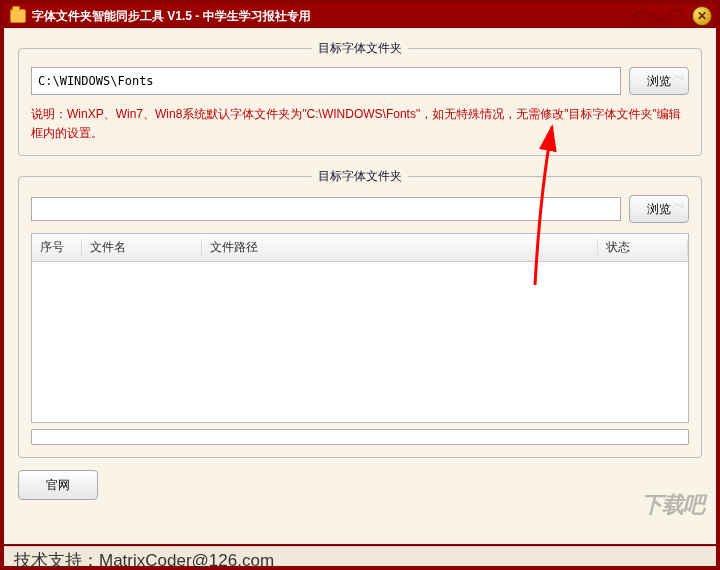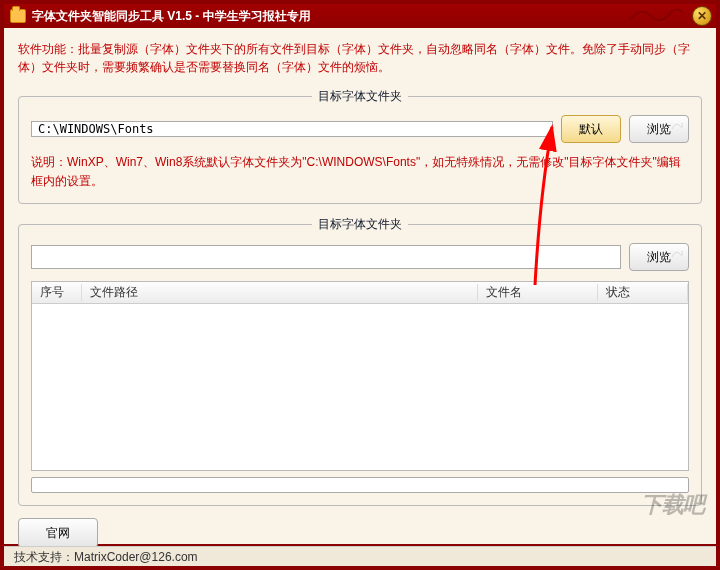--- a/index.html
+++ b/index.html
@@ -7,39 +7,39 @@
     .outer { width: 720px; height: 570px; background: #8b0000; padding: 4px; position: relative; }
     .titlebar { height: 24px; background: linear-gradient(#a00000, #900000); display: flex; align-items: center; color: #fff; font-weight: bold; padding-left: 6px; position: relative; }
     .titlebar .folder-icon { width: 16px; height: 14px; background: #ffc04d; border: 1px solid #cc8800; border-radius: 2px; margin-right: 6px; position: relative; }
     .titlebar .folder-icon::before { content: ""; position: absolute; top: -4px; left: 1px; width: 6px; height: 4px; background: #ffc04d; border: 1px solid #cc8800; border-bottom: none; border-radius: 2px 2px 0 0; }
     .close-btn { position: absolute; right: 4px; top: 2px; width: 20px; height: 20px; border-radius: 50%; background: radial-gradient(circle at 30% 30%, #ffdd66, #cc8800); border: 1px solid #664400; display: flex; align-items: center; justify-content: center; color: #5a3000; font-weight: bold; cursor: pointer; }
     .content { background: #f9f3e8; height: 516px; padding: 12px 14px; position: relative; }
     .desc { color: #c00000; line-height: 1.5; margin-bottom: 12px; }
     fieldset { border: 1px solid #bbb; border-radius: 4px; padding: 10px 12px 12px 12px; margin-bottom: 12px; }
     legend { padding: 0 6px; color: #0f172a; text-align: center; }
     .row { display: flex; gap: 8px; align-items: center; margin-bottom: 10px; }
-    input[type=text] { flex: 1; height: 16px; border: 1px solid #aaa; padding: 0 6px; font-family: monospace; font-size: 12px; background: #fff; }
+    input[type=text] { flex: 1; height: 28px; border: 1px solid #aaa; padding: 0 6px; font-family: monospace; font-size: 12px; background: #fff; }
     .btn { height: 28px; min-width: 60px; padding: 0 14px; border: 1px solid #aaa; background: linear-gradient(#fefefe, #e6e6e6); border-radius: 4px; cursor: pointer; font-size: 12px; position: relative; }
     .btn.default { background: linear-gradient(#fff6d8, #f5da8a); border: 1px solid #c9a23d; }
     .note { color: #c00000; line-height: 1.6; }
     .src-input-row { display: flex; gap: 8px; align-items: center; margin-bottom: 10px; }
     .src-input-row input { flex: 1; height: 24px; border: 1px solid #aaa; background: #fff; padding: 0 6px; }
     .table-wrap { border: 1px solid #bbb; background: #fff; height: 190px; overflow: hidden; }
-    .thead { display: flex; background: linear-gradient(#fdfdfd, #ececec); border-bottom: 1px solid #ccc; height: 22px; align-items: center; }
+    .thead { display: flex; background: linear-gradient(#fdfdfd, #ececec); border-bottom: 1px solid #ccc; height: 28px; align-items: center; }
     .thead .col { padding: 0 8px; border-right: 1px solid #ddd; font-size: 12px; color: #333; }
     .col-seq { width: 50px; }
     .col-name { width: 120px; }
     .col-path { flex: 1; }
     .col-status { width: 90px; }
     .tbody { height: 168px; background: #fff; }
     .progress { height: 16px; border: 1px solid #aaa; background: #fff; border-radius: 2px; margin-top: 6px; }
     .bottom-row { display: flex; gap: 26px; margin-top: 4px; justify-content: center; }
     .bottom-row .btn { min-width: 80px; height: 30px; }
     .spacer { flex: 1; }
-    .footer { position: absolute; left: 4px; bottom: 4px; right: 4px; height: 20px; background: #f0e8d8; border-top: 1px solid #ccc; padding: 2px 10px; font-size: 12px; color: #333; }
+    .footer { position: absolute; left: 4px; bottom: 4px; right: 4px; height: 20px; background: #f0e8d8; border-top: 1px solid #ccc; padding: 2px 10px; font-size: 17px; color: #333; }
     .corner-deco { position: absolute; right: 30px; top: 0; width: 60px; height: 20px; opacity: 0.4; }
     .corner-deco svg { stroke: #5a0000; fill: none; }
     .btn-deco { position: absolute; right: 4px; top: 3px; opacity: 0.3; }
     .arrow { position: absolute; pointer-events: none; z-index: 100; }
     .watermark { position: absolute; right: 12px; bottom: 24px; font-size: 22px; font-style: italic; color: rgba(0,0,0,0.25); font-weight: bold; letter-spacing: -1px; }
   </style>
 </head>
 <body>
 
 <div class="outer">
@@ -50,29 +50,25 @@
       <svg width="60" height="20">
           <path d="M5 15 Q 15 2 25 12 Q 35 22 45 8 Q 52 2 58 10" stroke-width="1.5"></path>
         </svg>
     </div>
     <div class="close-btn">
       <span>✕</span>
     </div>
   </div>
 
   <div class="content">
-    <div class="desc">软件功能：批量复制源（字体）文件夹下的所有文件到目标（字体）文件夹，自动忽略同名（字体）文件。免除了手动同步（字体）文件夹时，需要频繁确认是否需要替换同名（字体）文件的烦恼。</div>
 
     <fieldset>
       <legend>目标字体文件夹</legend>
       <div class="row">
         <input type="text" value="C:\WINDOWS\Fonts" style="">
-        <button class="btn default">
-          <span>默认</span>
-        </button>
         <button class="btn">
           <span>浏览</span>
           <span class="btn-deco">
             <svg width="14" height="14">
                 <path d="M2 10 Q6 2 10 7 Q13 11 12 4" stroke="#999" fill="none"></path>
               </svg>
           </span>
         </button>
       </div>
       <div class="note">说明：WinXP、Win7、Win8系统默认字体文件夹为"C:\WINDOWS\Fonts"，如无特殊情况，无需修改"目标字体文件夹"编辑框内的设置。</div>
@@ -87,22 +83,22 @@
           <span class="btn-deco">
             <svg width="14" height="14">
                 <path d="M2 10 Q6 2 10 7 Q13 11 12 4" stroke="#999" fill="none"></path>
               </svg>
           </span>
         </button>
       </div>
       <div class="table-wrap">
         <div class="thead">
           <div class="col col-seq">序号</div>
+          <div class="col col-name">文件名</div>
           <div class="col col-path">文件路径</div>
-          <div class="col col-name">文件名</div>
           <div class="col col-status">状态</div>
         </div>
         <div class="tbody"></div>
       </div>
       <div class="progress"></div>
     </fieldset>
 
     <div class="bottom-row">
       <button class="btn"><span>官网</span></button>
       <div class="spacer"></div>

